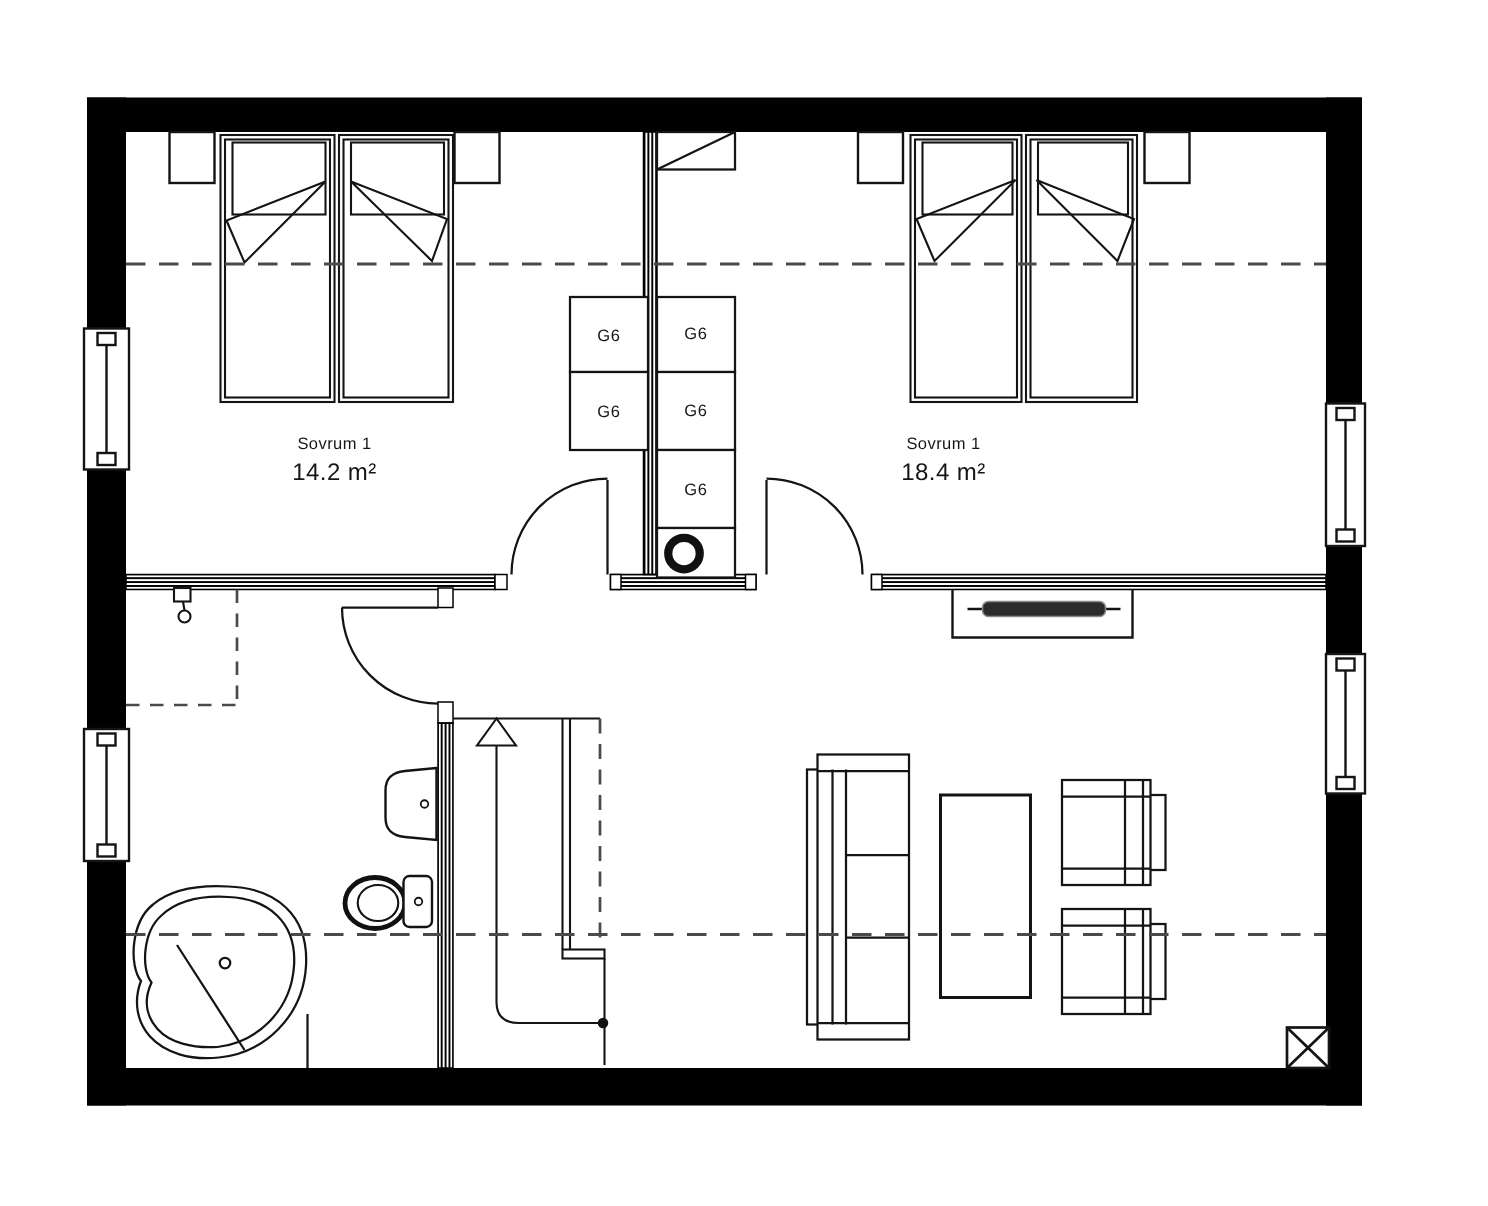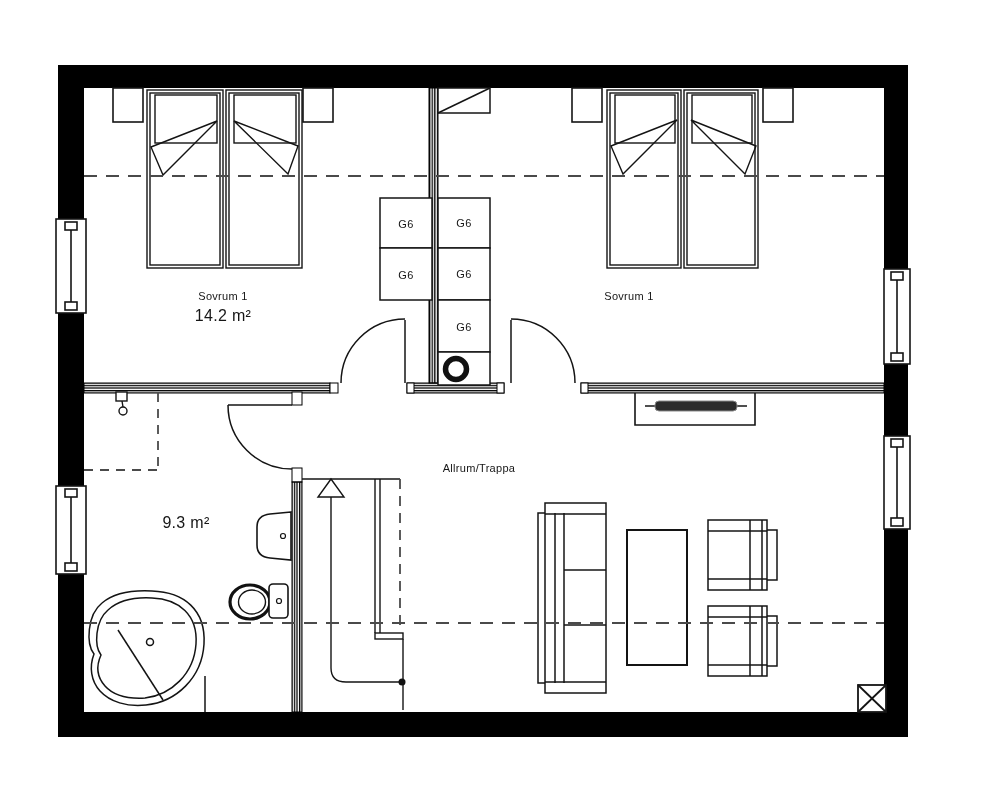--- a/index.html
+++ b/index.html
@@ -245,24 +245,23 @@
     <g stroke="#4a4a4a" stroke-width="1.8" fill="none">
       <line x1="158" y1="393" x2="158" y2="470" stroke-dasharray="9 7"></line>
       <line x1="84" y1="470" x2="158" y2="470" stroke-dasharray="9 7"></line>
     </g>
   </svg>
 
   <div class="label room-name" style="left:113px;top:286px;width:220px;">Sovrum 1</div>
   <div class="label room-area" style="left:113px;top:306px;width:220px;">14.2 m²</div>
 
   <div class="label room-name" style="left:519px;top:286px;width:220px;">Sovrum 1</div>
-
-  <div class="label room-name" style="left:369px;top:458px;width:220px;">Allrum/Trappa</div>
-
-  <div class="label room-area" style="left:76px;top:513px;width:220px;">9.3 m²</div>
+  <div class="label room-area" style="left:519px;top:306px;width:220px;">18.4 m²</div>
+
+
 
   <div class="label g6" style="left:386px;top:214px;">G6</div>
   <div class="label g6" style="left:386px;top:265px;">G6</div>
   <div class="label g6" style="left:444px;top:213px;">G6</div>
   <div class="label g6" style="left:444px;top:264px;">G6</div>
   <div class="label g6" style="left:444px;top:317px;">G6</div>
 
 </div>
 
 </body></html>

